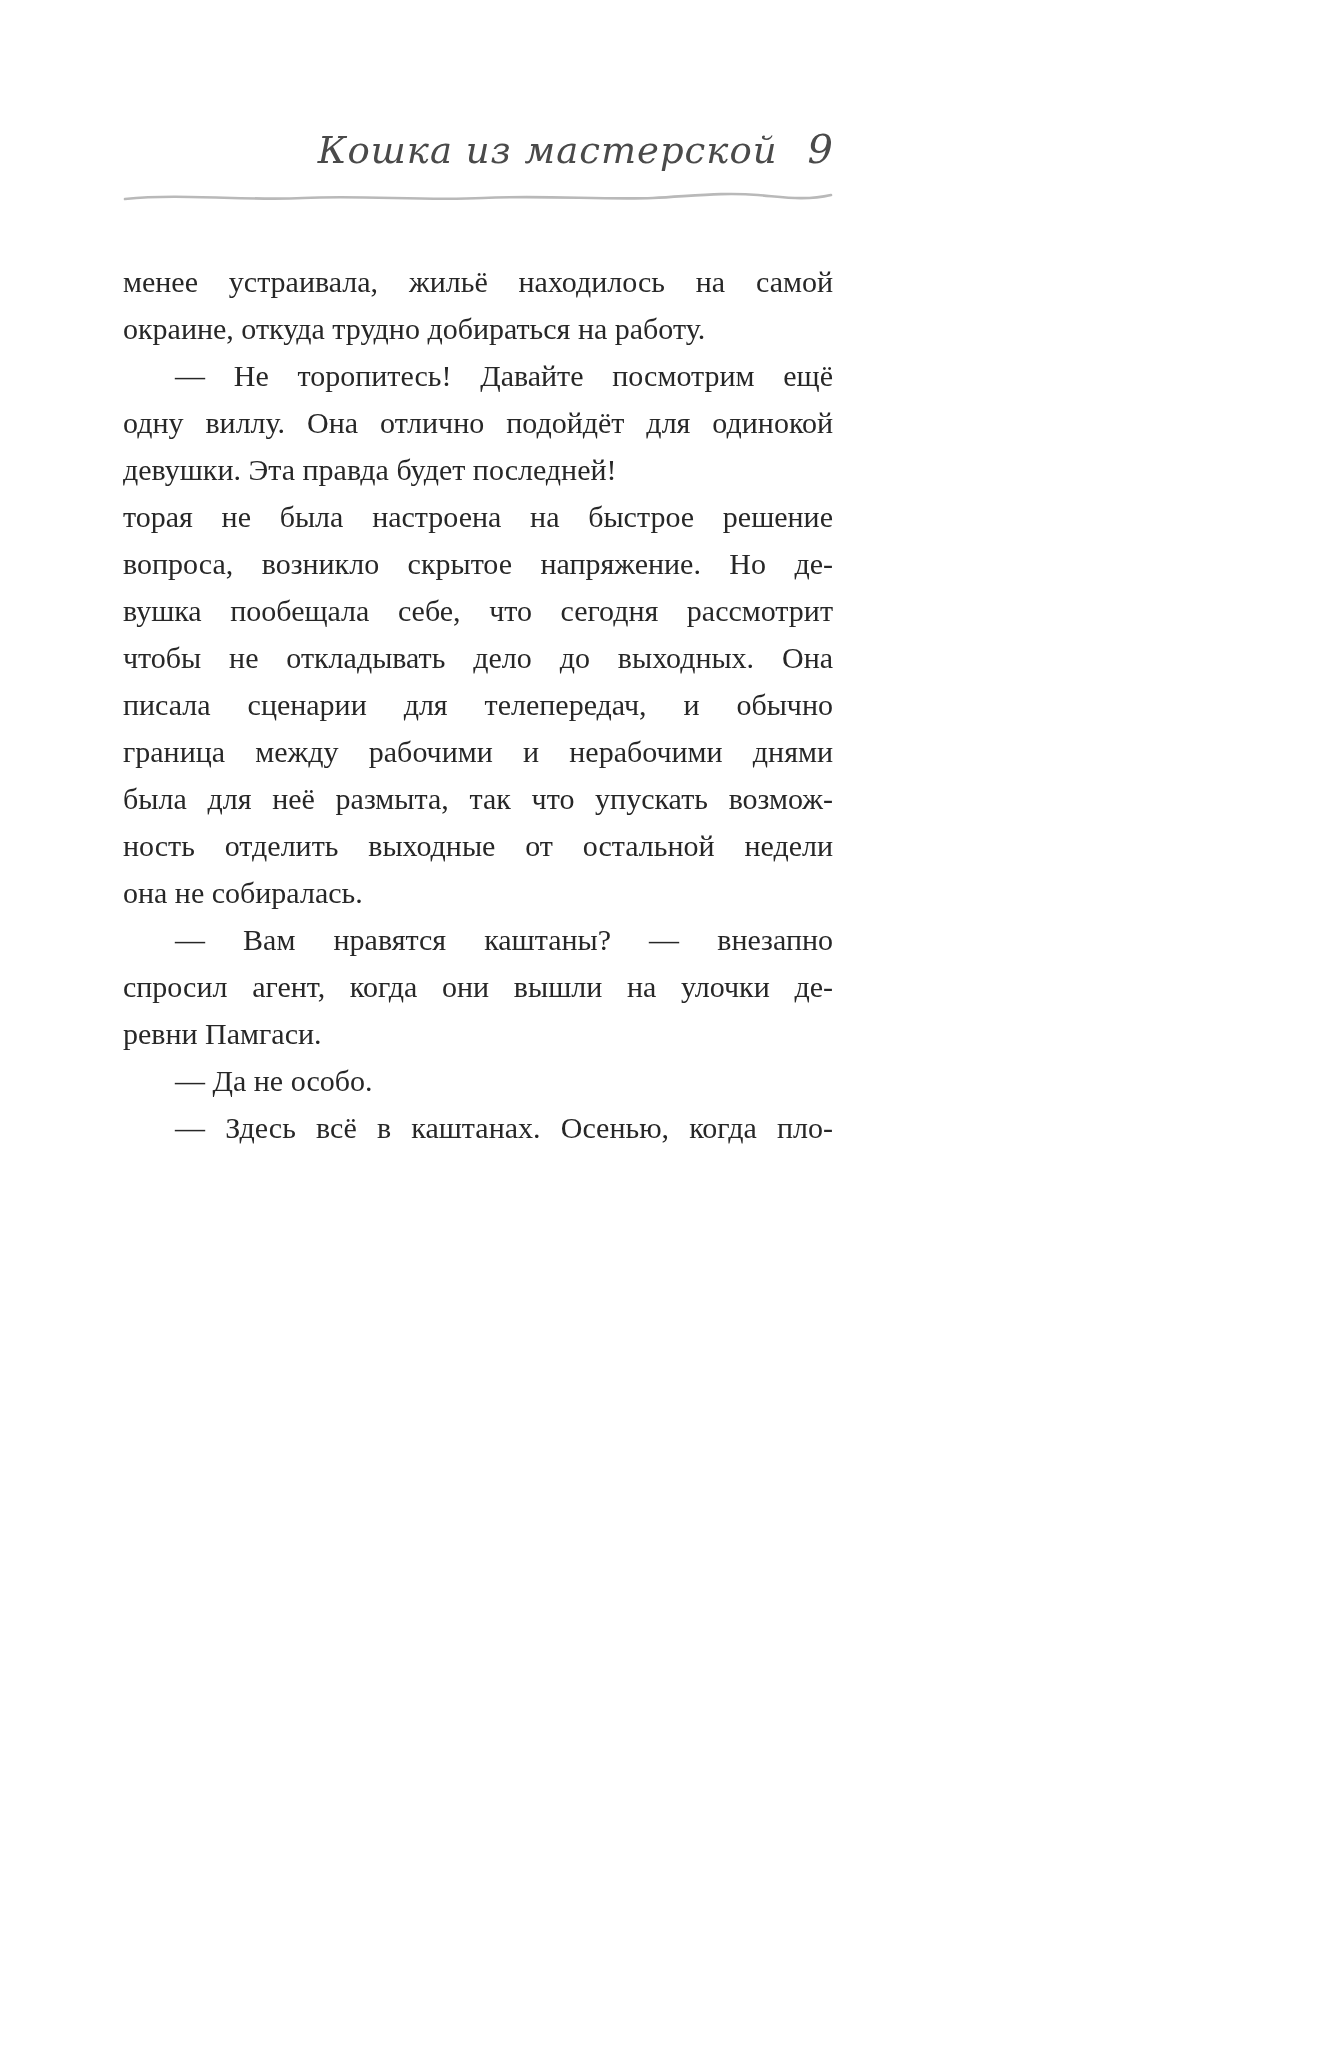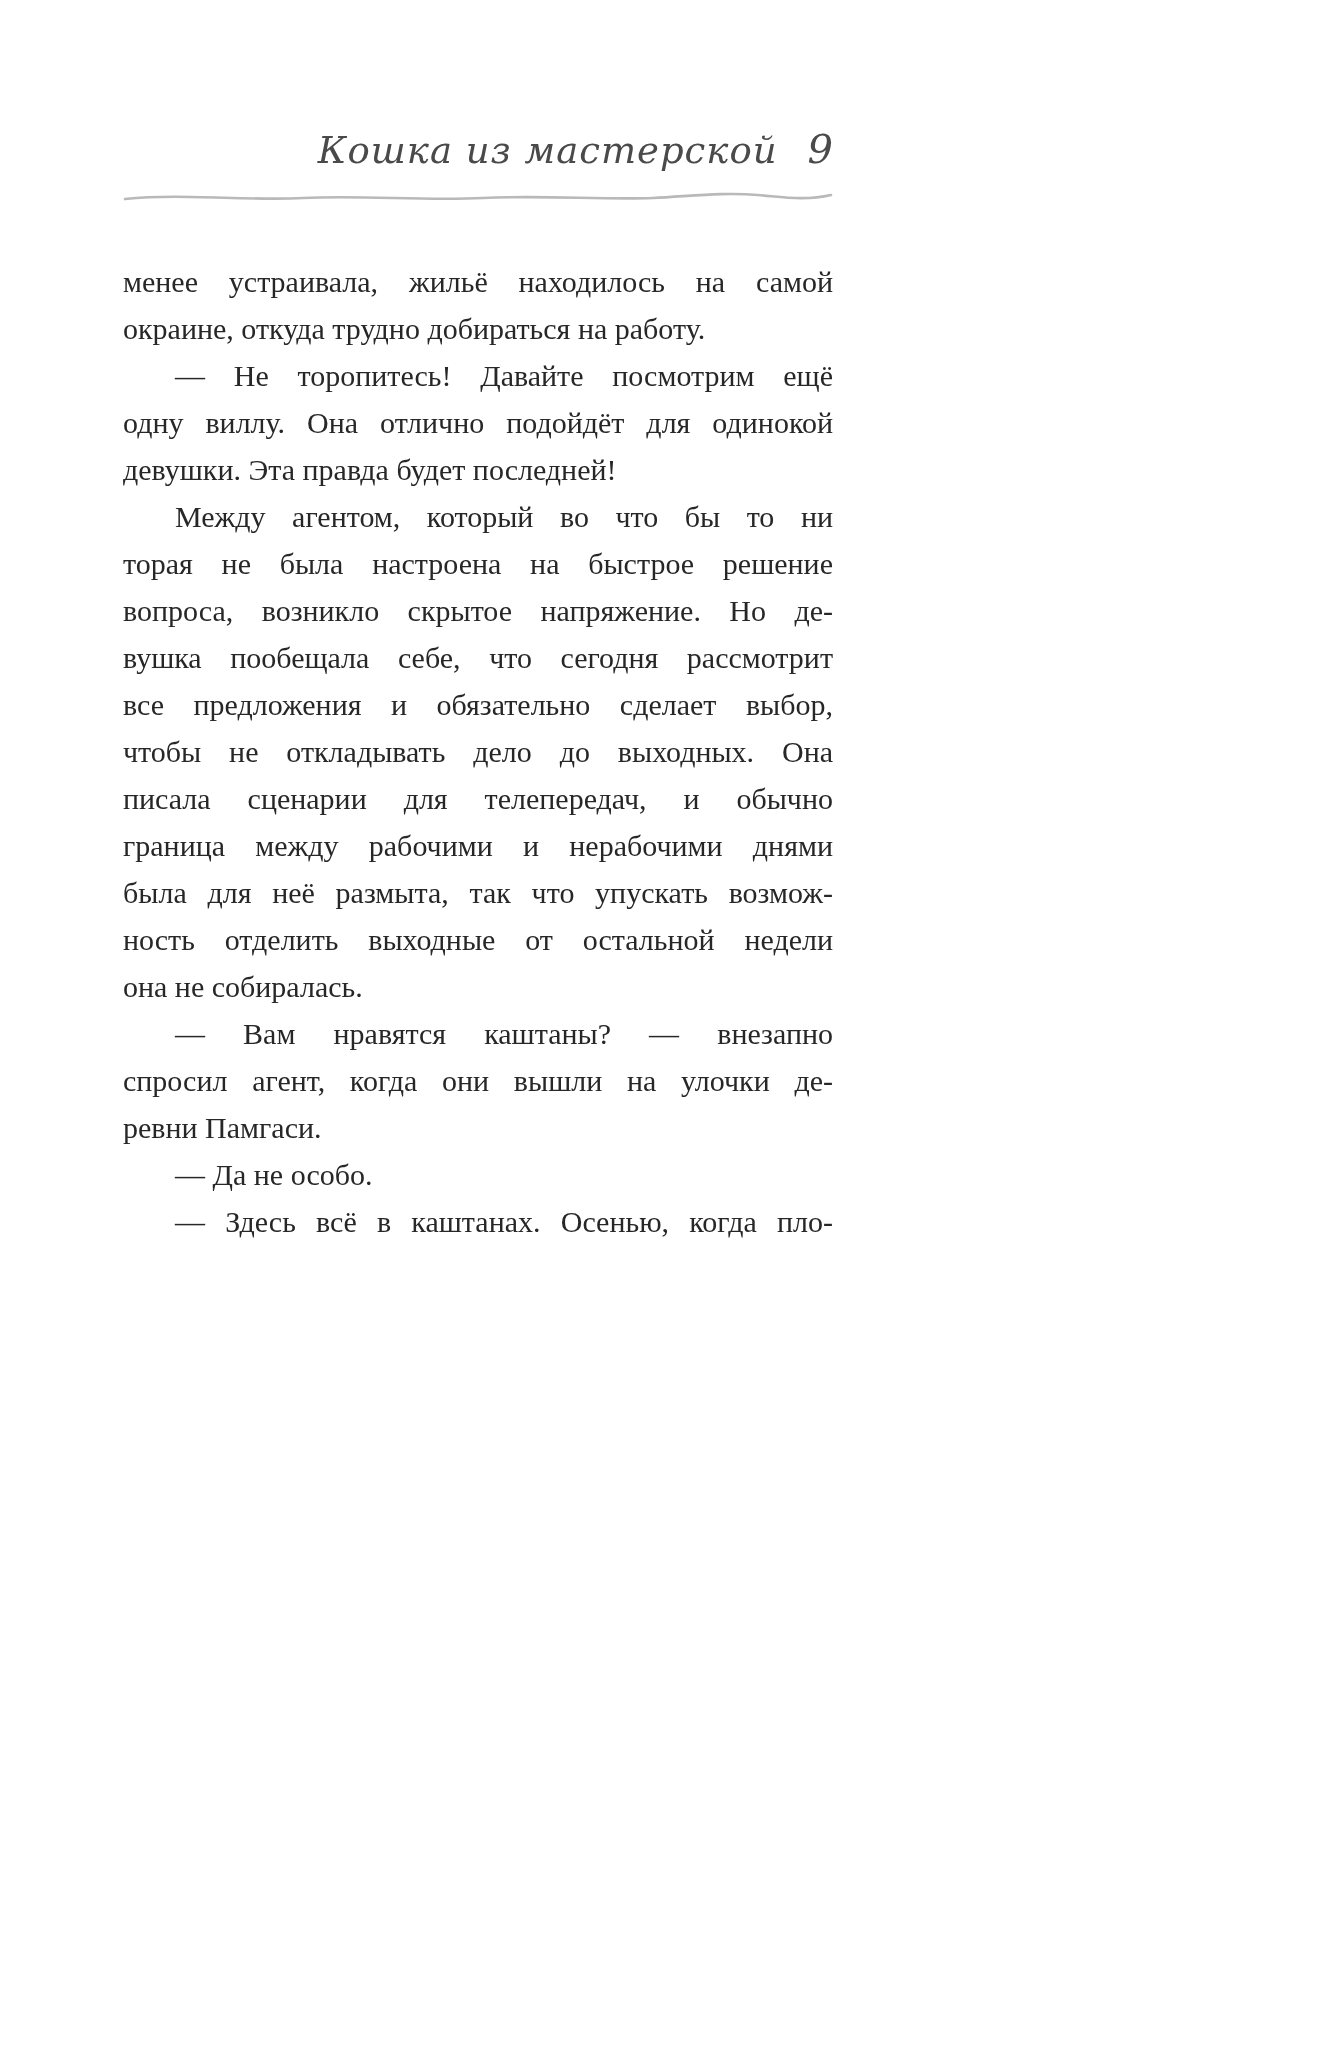--- a/index.html
+++ b/index.html
@@ -94,25 +94,23 @@
         <div class="para">
           <div class="line">менее устраивала, жильё находилось на самой</div>
           <div class="line last">окраине, откуда трудно добираться на работу.</div>
         </div>
         <div class="para">
           <div class="line indent">— Не торопитесь! Давайте посмотрим ещё</div>
           <div class="line">одну виллу. Она отлично подойдёт для одинокой</div>
           <div class="line last">девушки. Эта правда будет последней!</div>
         </div>
         <div class="para">
-          <div class="line indent">Между агентом, который во что бы то ни</div>
           <div class="line">торая не была настроена на быстрое решение</div>
           <div class="line">вопроса, возникло скрытое напряжение. Но де-</div>
           <div class="line">вушка пообещала себе, что сегодня рассмотрит</div>
-          <div class="line">все предложения и обязательно сделает выбор,</div>
           <div class="line">чтобы не откладывать дело до выходных. Она</div>
           <div class="line">писала сценарии для телепередач, и обычно</div>
           <div class="line">граница между рабочими и нерабочими днями</div>
           <div class="line">была для неё размыта, так что упускать возмож-</div>
           <div class="line">ность отделить выходные от остальной недели</div>
           <div class="line last">она не собиралась.</div>
         </div>
         <div class="para">
           <div class="line indent">— Вам нравятся каштаны? — внезапно</div>
           <div class="line">спросил агент, когда они вышли на улочки де-</div>

